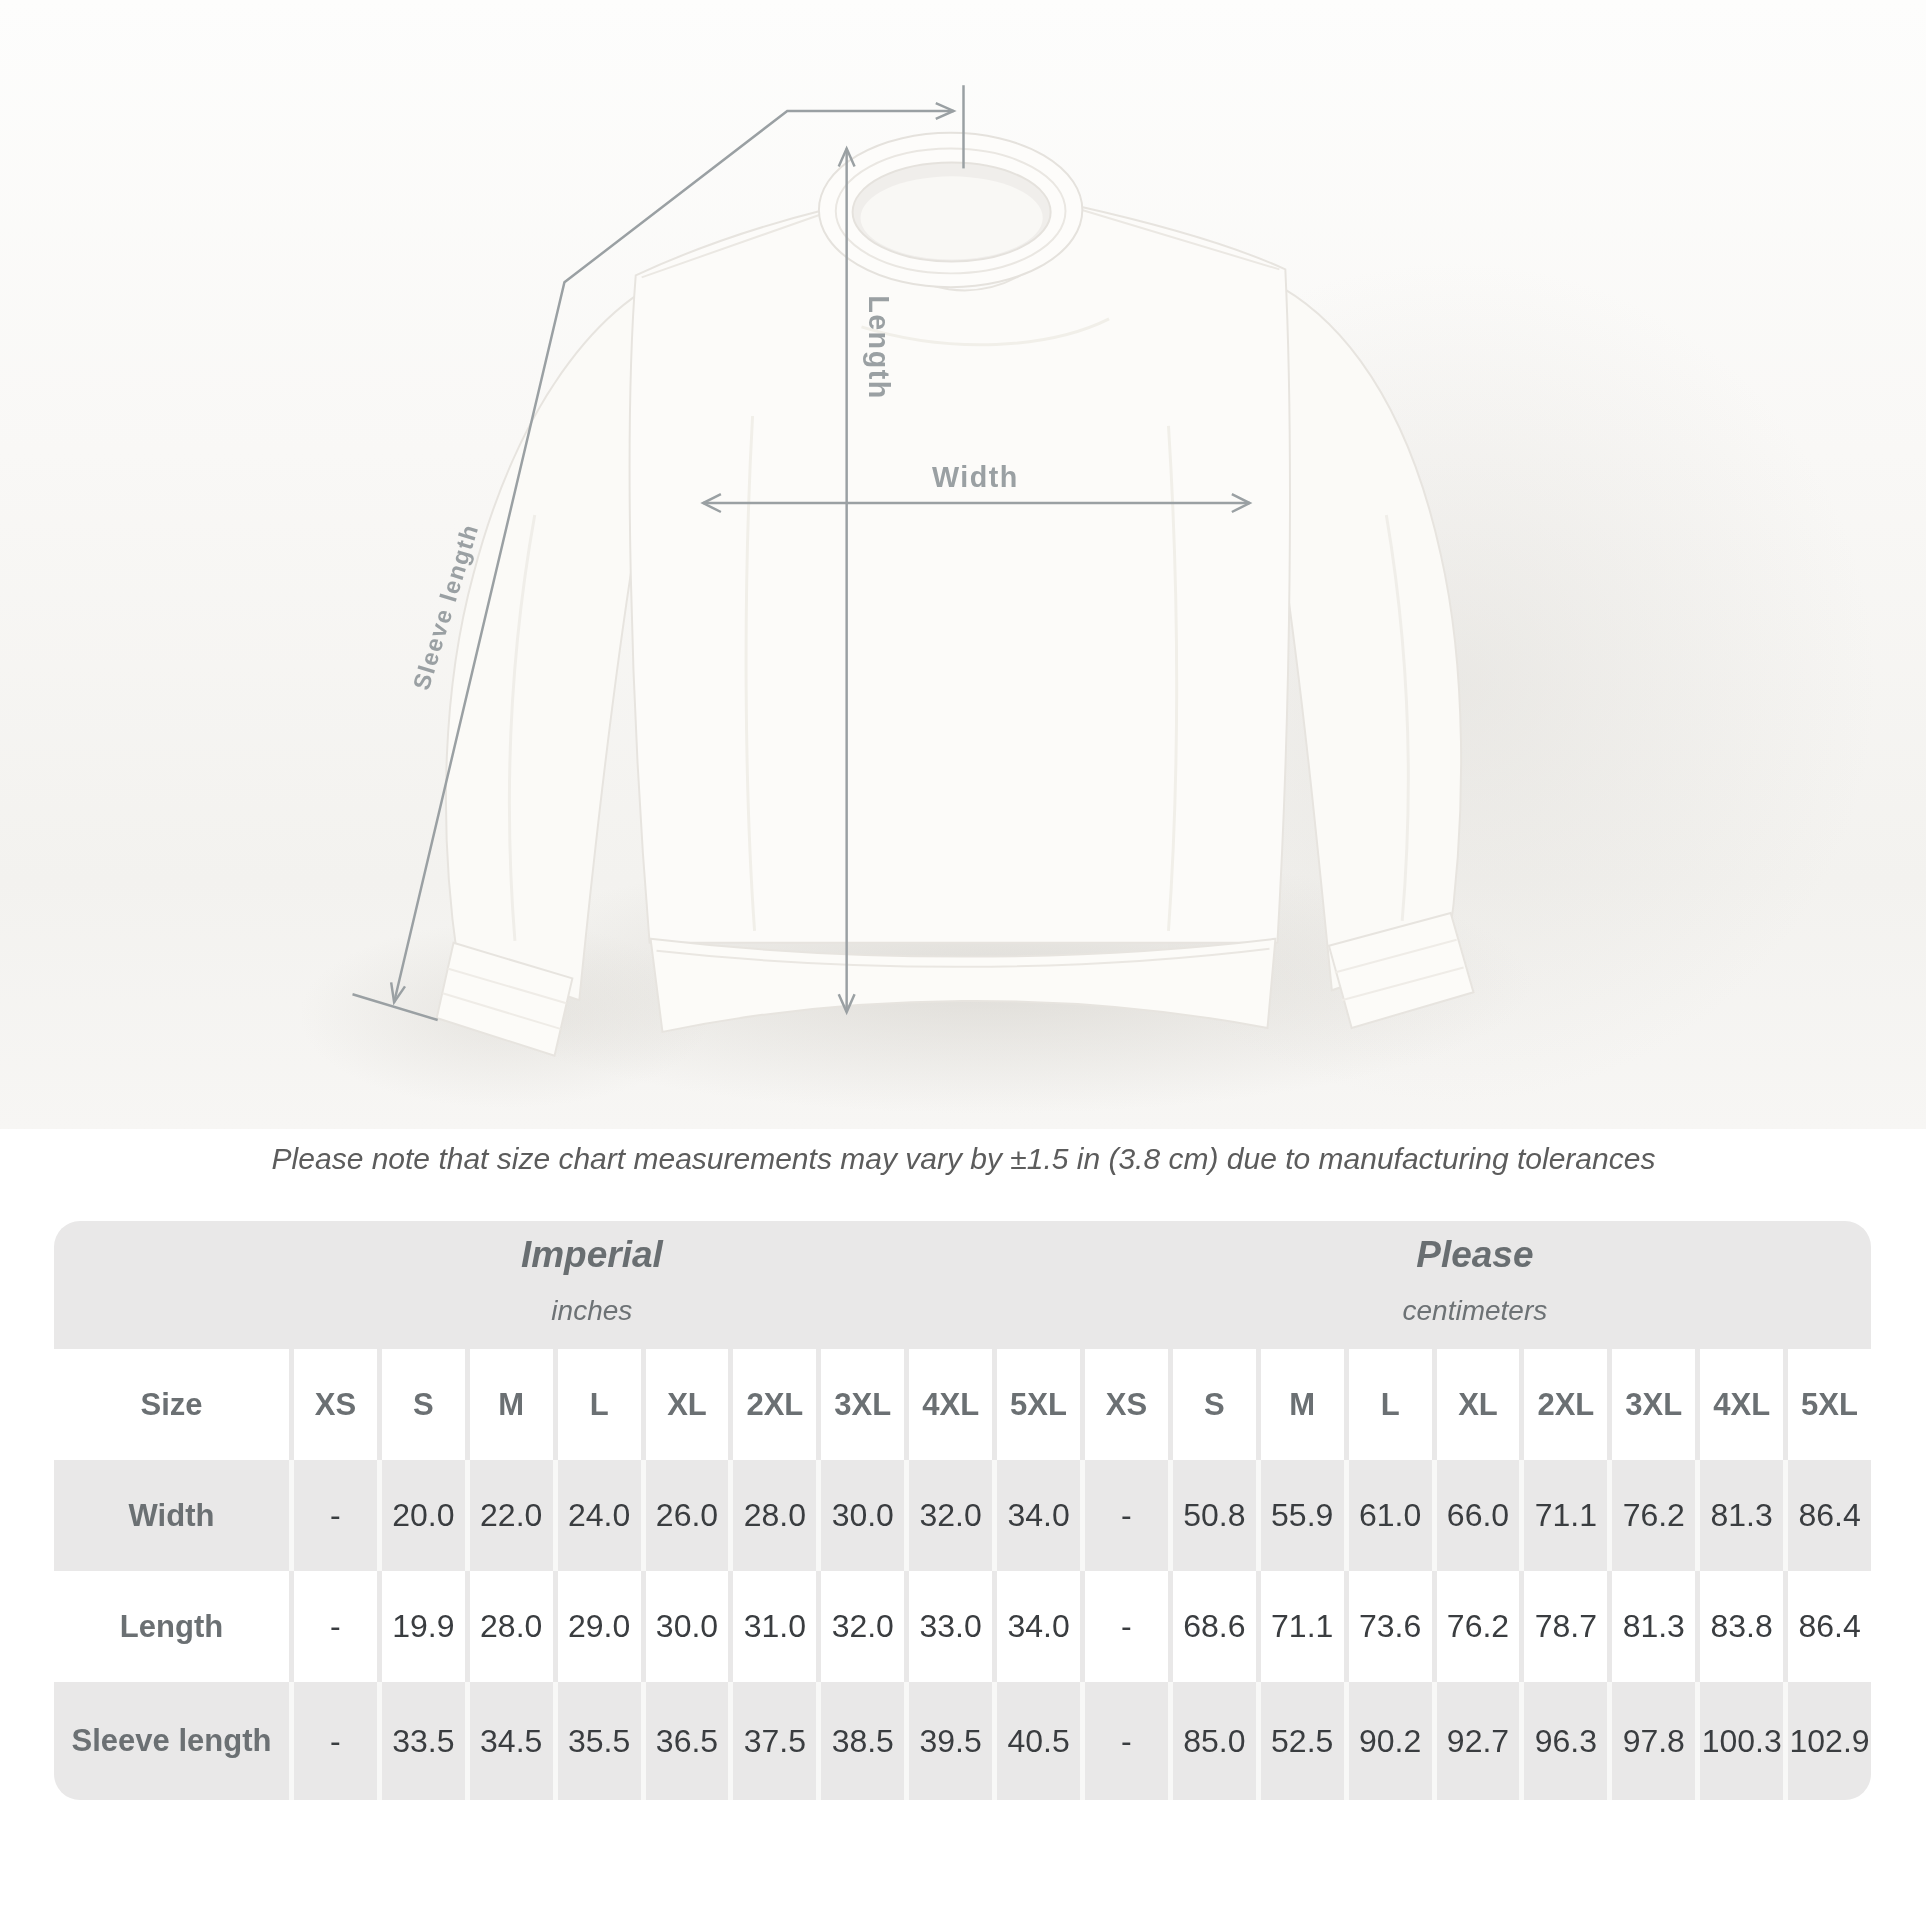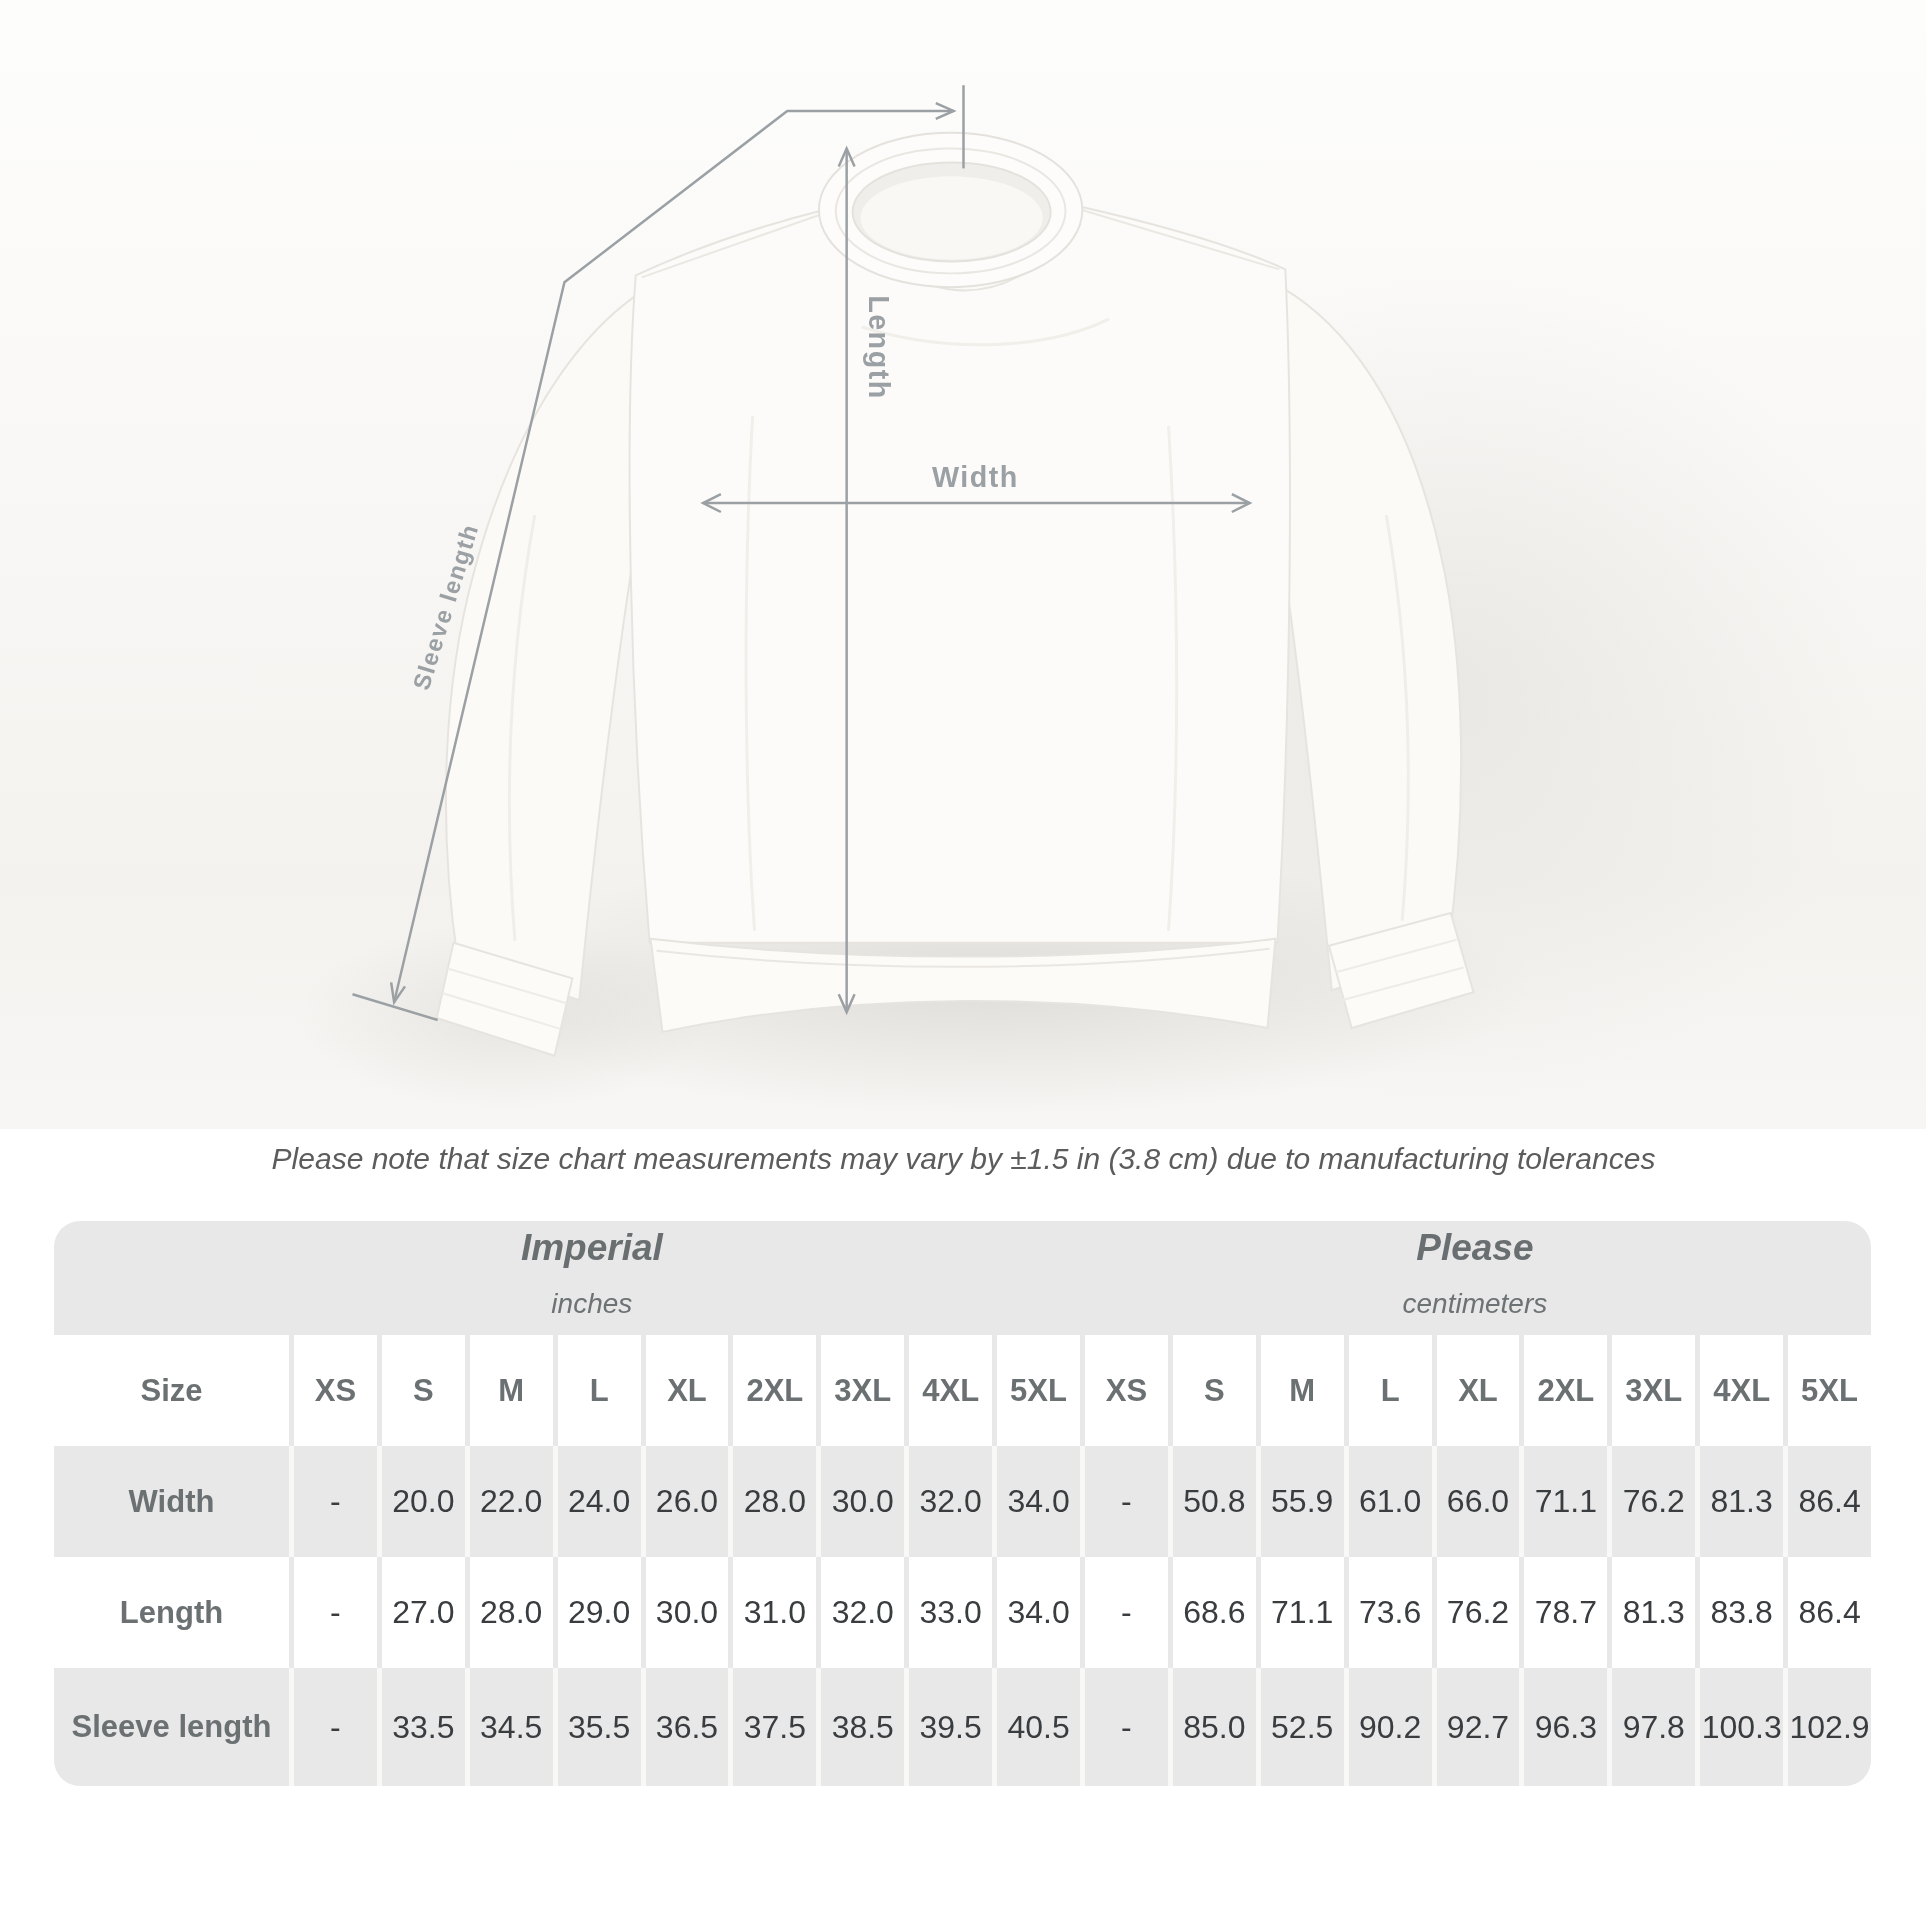--- a/index.html
+++ b/index.html
@@ -42,21 +42,21 @@
   }
   .page-subtitle{
     margin:10px 0 0 0;font-size:30px;line-height:40px;font-style:italic;color:#5c5c5c;font-weight:400;
   }
 
   
   .table-wrap{
     width:1817px;margin:42px 0 0 54px;border-radius:26px;overflow:hidden;
   }
   .unit-band{
-    position:relative;height:114px;background:#e9e8e8;
+    position:relative;height:128px;background:#e9e8e8;
   }
   .unit-group{position:absolute;top:50%;transform:translate(-50%,-54%);text-align:center;white-space:nowrap;}
   .unit-group.imperial{left:29.6%;}
   .unit-group.metric{left:78.2%;}
   .unit-name{font-size:37px;font-weight:bold;font-style:italic;color:#696e71;line-height:40px;}
   .unit-sub{font-size:28px;font-style:italic;color:#6d7275;line-height:34px;margin-top:19px;}
 
   #size-grid{
     display:grid;
     grid-template-columns:235px repeat(18,1fr);
@@ -199,21 +199,21 @@
       <div class="cell row-gray val sep">50.8</div>
       <div class="cell row-gray val sep">55.9</div>
       <div class="cell row-gray val sep">61.0</div>
       <div class="cell row-gray val sep">66.0</div>
       <div class="cell row-gray val sep">71.1</div>
       <div class="cell row-gray val sep">76.2</div>
       <div class="cell row-gray val sep">81.3</div>
       <div class="cell row-gray val sep">86.4</div>
       <div class="cell row-white head">Length</div>
       <div class="cell row-white val sep">-</div>
-      <div class="cell row-white val sep">27.0</div>
+      <div class="cell row-white val sep">19.9</div>
       <div class="cell row-white val sep">28.0</div>
       <div class="cell row-white val sep">29.0</div>
       <div class="cell row-white val sep">30.0</div>
       <div class="cell row-white val sep">31.0</div>
       <div class="cell row-white val sep">32.0</div>
       <div class="cell row-white val sep">33.0</div>
       <div class="cell row-white val sep">34.0</div>
       <div class="cell row-white val sep">-</div>
       <div class="cell row-white val sep">68.6</div>
       <div class="cell row-white val sep">71.1</div>

